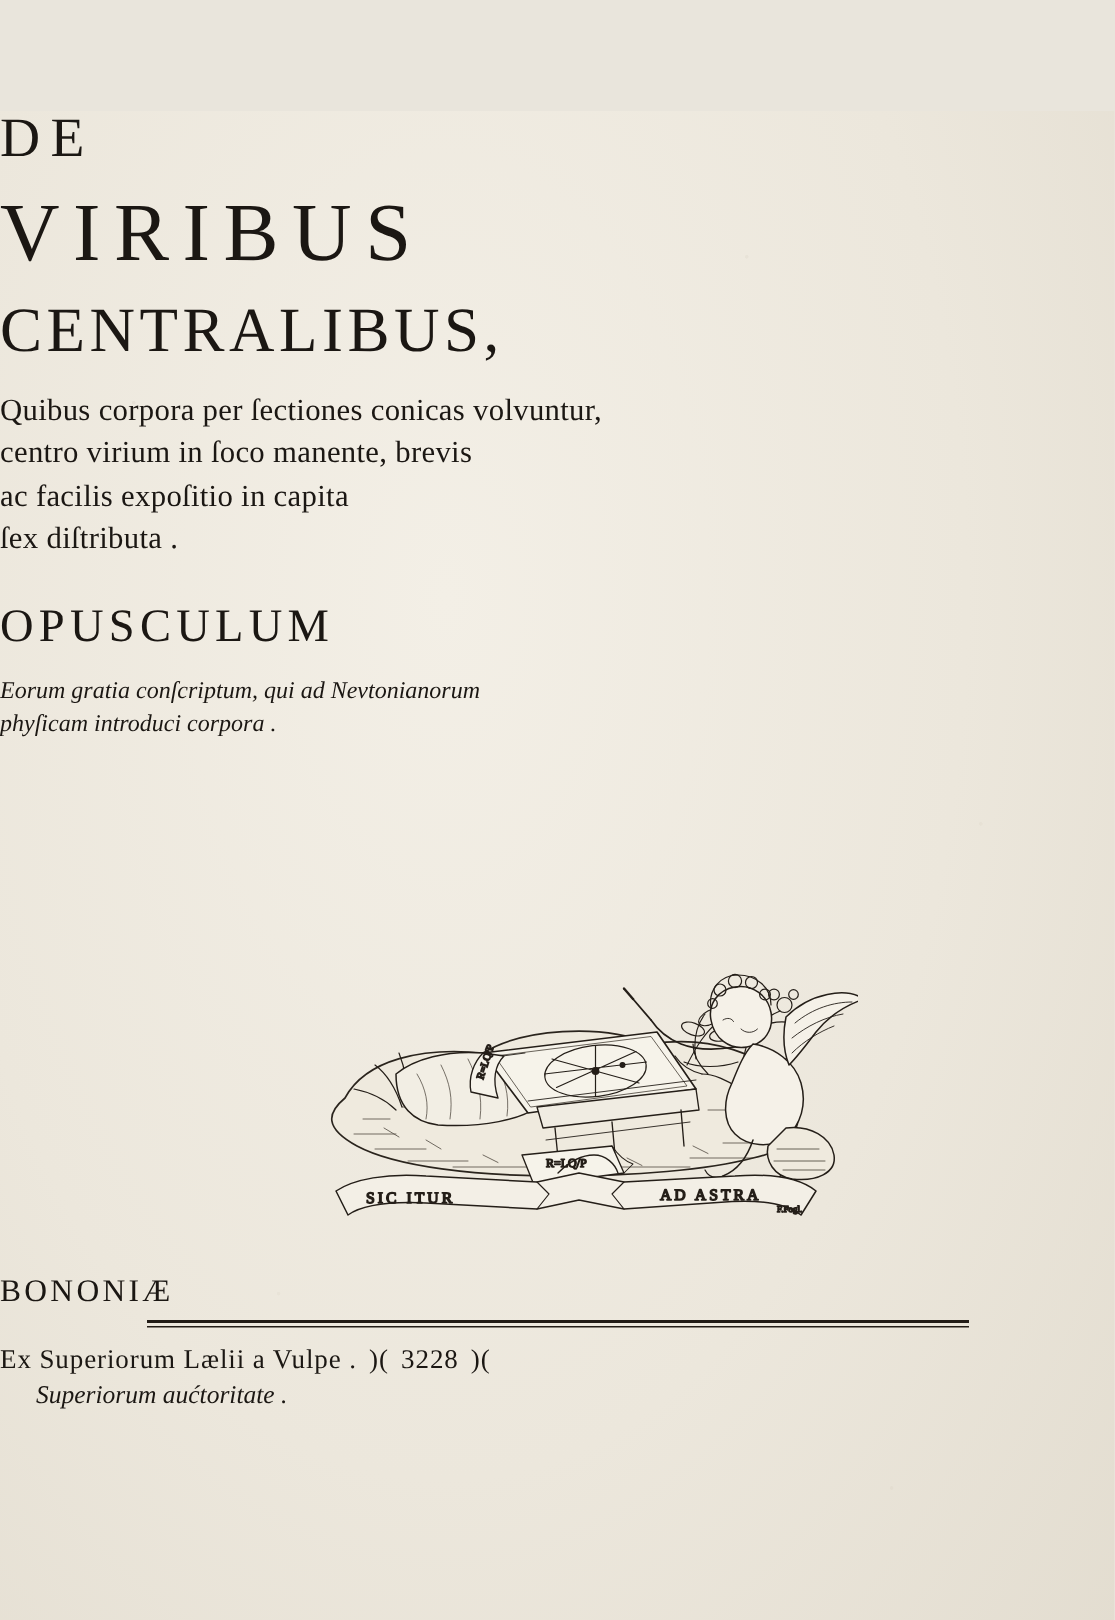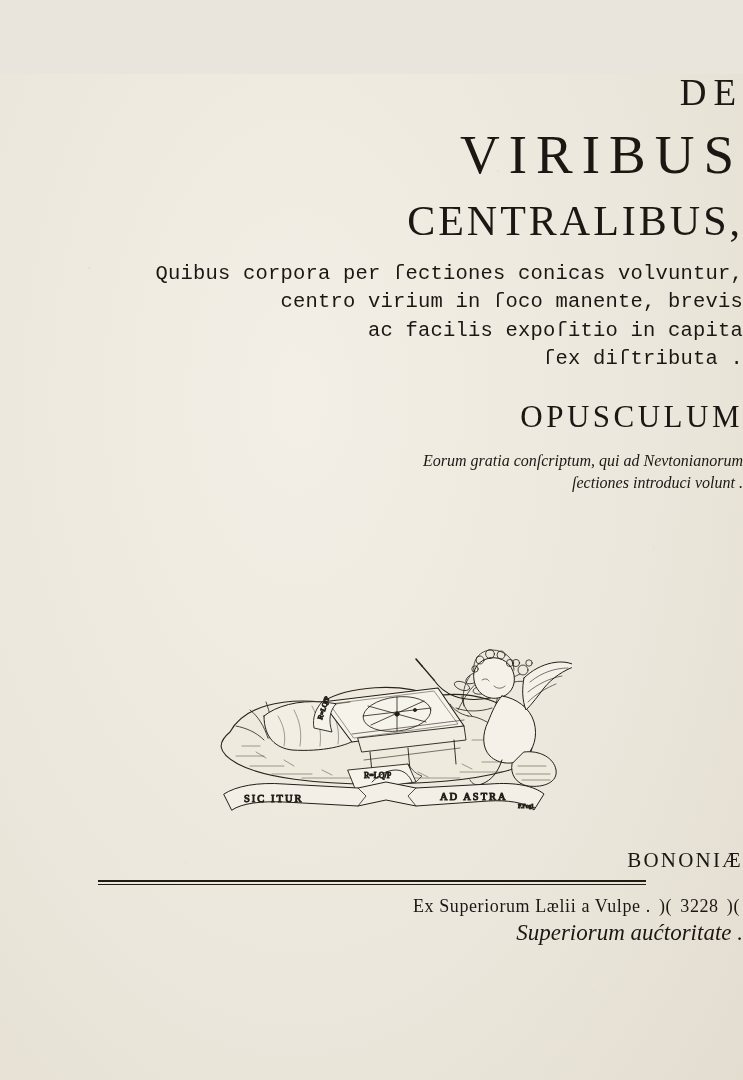--- a/index.html
+++ b/index.html
@@ -31,21 +31,21 @@
       radial-gradient(circle at 12% 18%, rgba(120,100,70,.18) 0 1px, transparent 1.4px),
       radial-gradient(circle at 67% 9%, rgba(120,100,70,.14) 0 1px, transparent 1.4px),
       radial-gradient(circle at 88% 44%, rgba(120,100,70,.12) 0 1px, transparent 1.4px),
       radial-gradient(circle at 25% 73%, rgba(120,100,70,.12) 0 1px, transparent 1.4px),
       radial-gradient(circle at 52% 95%, rgba(120,100,70,.10) 0 1px, transparent 1.4px),
       radial-gradient(circle at 80% 85%, rgba(120,100,70,.10) 0 1px, transparent 1.4px);
   }
   .content {
     position: relative;
     width: 743px;
-    text-align: right;
+    text-align: left;
   }
 
   .title-de {
     margin-top: 74px;
     font-size: 37px;
     letter-spacing: 7px;
     line-height: 1;
   }
   .title-viribus {
     margin-top: 16px;
@@ -58,21 +58,20 @@
     font-size: 42px;
     letter-spacing: 3px;
     line-height: 1;
   }
 
   .subtitle {
     margin-top: 18px;
     font-size: 20.5px;
     line-height: 1.38;
     letter-spacing: .2px;
-    font-family: Liberation Mono, monospace;
   }
   .subtitle div { white-space: nowrap; }
 
   .opusculum {
     margin-top: 28px;
     font-size: 31px;
     letter-spacing: 3.5px;
     line-height: 1;
   }
 
@@ -110,21 +109,22 @@
     padding-bottom: 2px;
   }
   .imprint-press {
     margin-top: 11px;
     font-size: 18px;
     letter-spacing: .6px;
   }
   .imprint-auth {
     margin-top: 3px;
     font-style: italic;
-    font-size: 23px;
+    font-size: 17px;
+    margin-left: 24px;
   }
   .sep { display: inline-block; padding: 0 3px; }
 </style>
 </head>
 <body>
 
 <div class="page">
   <div class="grain"></div>
 
   <div class="content">
@@ -137,21 +137,21 @@
       <div>Quibus corpora per ſectiones conicas volvuntur,</div>
       <div>centro virium in ſoco manente, brevis</div>
       <div>ac facilis expoſitio in capita</div>
       <div>ſex diſtributa .</div>
     </div>
 
     <div class="opusculum">OPUSCULUM</div>
 
     <div class="dedication">
       <div>Eorum gratia conſcriptum, qui ad Nevtonianorum</div>
-      <div>ſectiones introduci volunt .</div>
+      <div>phyſicam introduci corpora .</div>
     </div>
 
     <div class="vignette-wrap">
       <div class="vignette">
         <svg viewBox="0 0 400 300" width="400" height="300" aria-hidden="true">
           <g fill="none" stroke="#241e18" stroke-width="1" stroke-linecap="round" stroke-linejoin="round">
 
             <path d="M58 212 C72 186 110 178 150 182 C176 166 228 162 262 176 C300 170 340 182 352 206
                      C368 224 360 246 330 252 C300 260 250 264 200 264 C146 264 92 258 66 244 C44 232 46 222 58 212 Z" fill="#efeade" stroke="#2a241d" stroke-width="1.1"></path>
             <g stroke="#3a332a" stroke-width=".55" opacity=".85">

